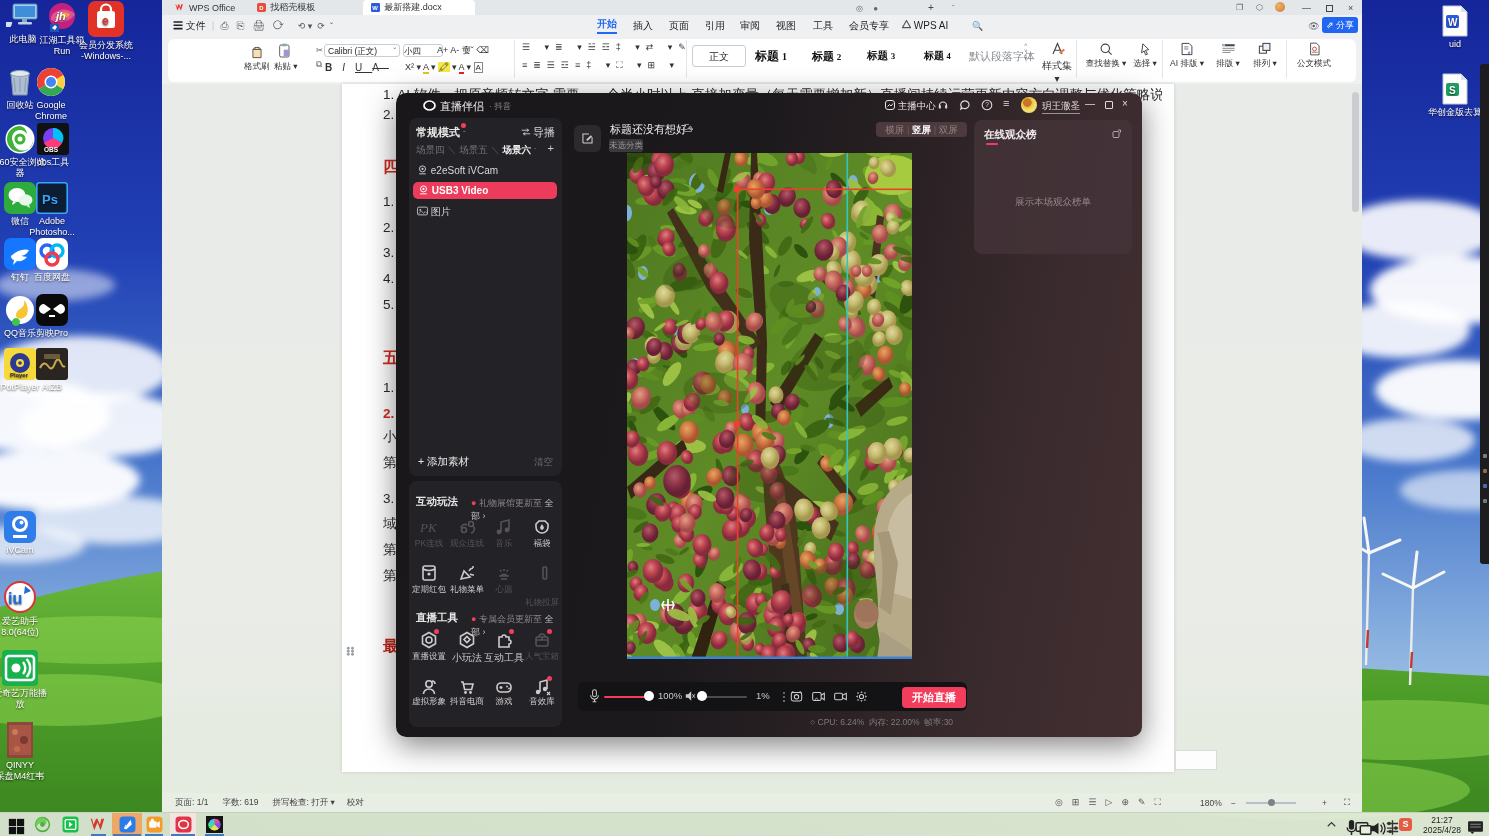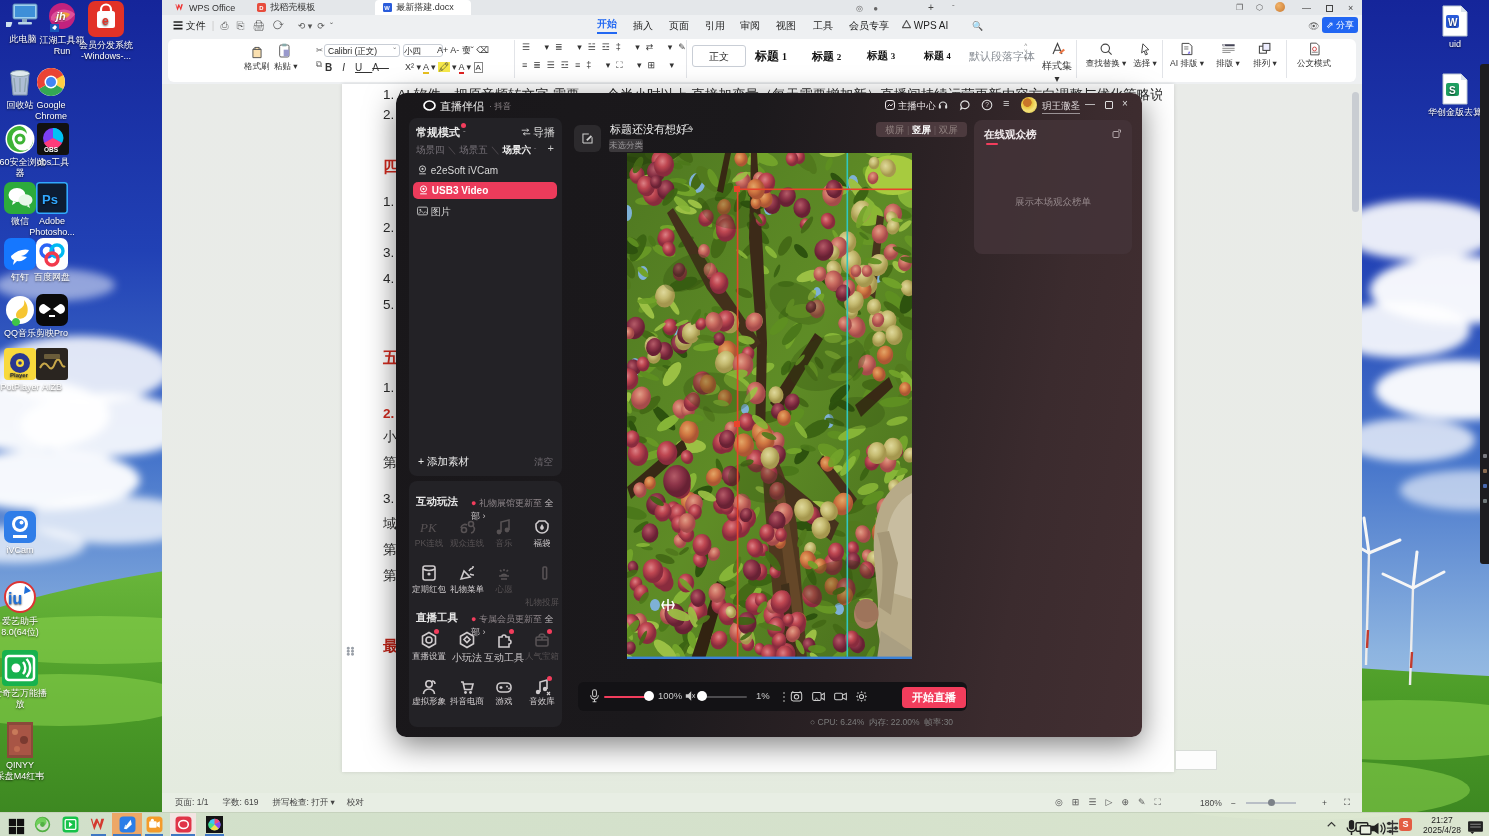--- a/index.html
+++ b/index.html
@@ -265,21 +265,21 @@
 
 <div id="wps" class="abs">
  <div id="tabbar">
   <div class="wtab" style="margin-left:5px"><svg width="10" height="9" viewBox="0 0 24 20">
           <path d="M1,2 l5,16 l4,-10 l4,10 l5,-16 l-4,0 l-2,8 l-3,-8 l-2,0 l-3,8 l-2,-8 z" fill="#e33"></path>
         </svg>WPS Office</div>
   <div class="wtab" style="margin-left:6px"><svg width="9" height="9" viewBox="0 0 20 20">
           <rect width="20" height="20" rx="4" fill="#e74c3c"></rect>
           <text x="5" y="15" font-size="13" fill="#fff" font-weight="bold">D</text>
         </svg>找稻壳模板</div>
-  <div class="wtab on" style="margin-left:52px;width:96px"><svg width="9" height="9" viewBox="0 0 20 20">
+  <div class="wtab on" style="margin-left:40px;width:112px"><svg width="9" height="9" viewBox="0 0 20 20">
           <rect width="20" height="20" rx="3" fill="#2a5cdb"></rect>
           <text x="3" y="15" font-size="13" fill="#fff" font-weight="bold">W</text>
         </svg>最新搭建.docx</div>
   <div style="position:absolute;left:694px;top:4px;color:#666;font-size:8px">◎ <span style="margin-left:8px">●</span></div>
   <div style="position:absolute;left:766px;top:2px;color:#444;font-size:10px">+</div>
   <div style="position:absolute;left:790px;top:3px;color:#666;font-size:8px">ˇ</div>
   <div style="position:absolute;left:1074px;top:3px;color:#555;font-size:8px">❐</div>
   <div style="position:absolute;left:1094px;top:3px;color:#555;font-size:8px">⬡</div>
   <div style="position:absolute;left:1113px;top:2px;width:10px;height:10px;border-radius:50%;background:radial-gradient(circle at 35% 35%,#f2b46a,#c87830)"></div>
   <div style="position:absolute;left:1140px;top:3px;color:#444;font-size:9px">—</div>

